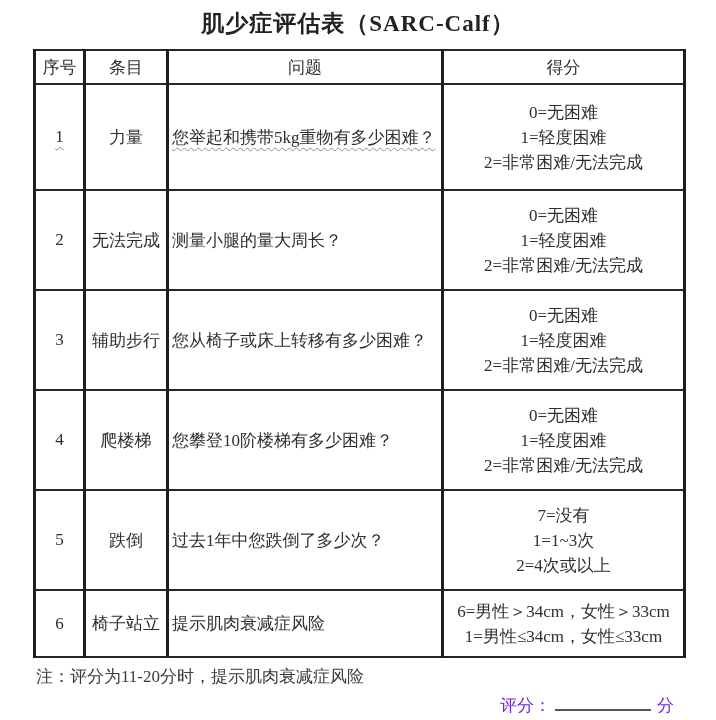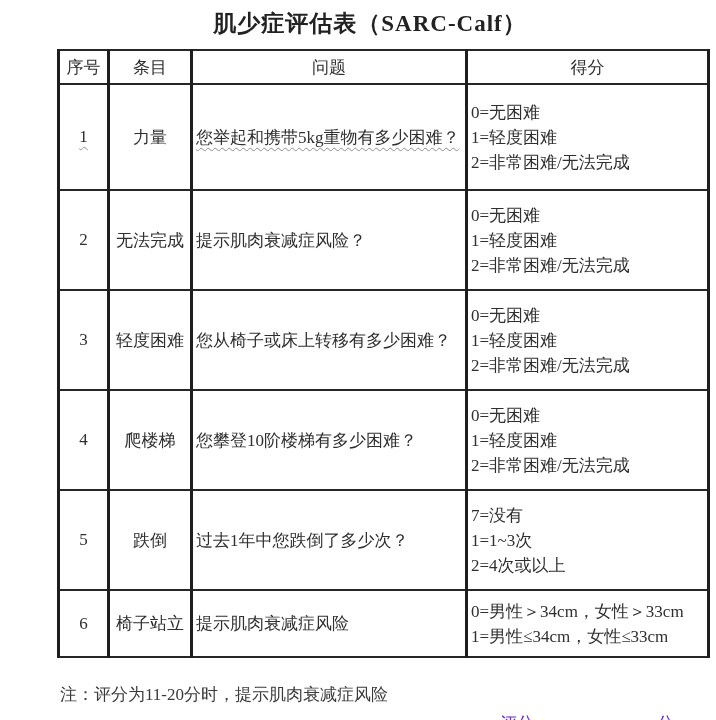--- a/index.html
+++ b/index.html
@@ -3,21 +3,21 @@
 <meta charset="utf-8">
 <style>
   * { box-sizing: border-box; }
   html, body {
     margin: 0; padding: 0;
     width: 716px; height: 720px;
     background: #ffffff;
     font-family: "Liberation Serif", "DejaVu Serif", serif;
     color: #2f2f2f;
   }
-  .page { width: 716px; height: 720px; overflow: hidden; padding-left: 24px; }
+  .page { width: 716px; height: 720px; overflow: hidden; }
 
   .doc-title {
     margin-top: 8px;
     text-align: center;
     font-size: 23px;
     font-weight: bold;
     letter-spacing: 1px;
     color: #222;
   }
 
@@ -55,32 +55,32 @@
     padding: 2px 18px 2px 4px;
     line-height: 27px;
     overflow-wrap: break-word;
     margin-top: 32px;
   }
   .score-cell {
     text-align: left;
     padding: 2px 2px 2px 4px;
     line-height: 25px;
   }
-  .score-line { white-space: nowrap; }
+  .score-line { white-space: nowrap; text-align: center; }
 
   .wavy {
     text-decoration: underline;
     text-decoration-style: wavy;
     text-decoration-color: #8f8f8f;
     text-decoration-thickness: 1px;
     text-underline-offset: 4px;
   }
 
   .footer-note {
-    margin: 25px 0 0 36px;
+    margin: 7px 0 0 36px;
     font-size: 17px;
     color: #3a3a3a;
   }
   .footer-score {
     margin-top: 6px;
     padding-right: 42px;
     text-align: right;
     font-size: 17px;
     color: #6d28d9;
   }
@@ -122,31 +122,31 @@
         <td class="score-cell">
           <div class="score-line">0=无困难</div>
           <div class="score-line">1=轻度困难</div>
           <div class="score-line">2=非常困难/无法完成</div>
         </td>
       </tr>
 
       <tr class="body-row">
         <td class="cell-center">2</td>
         <td class="cell-center">无法完成</td>
-        <td class="q-cell">提示肌肉衰减症风险？</td>
+        <td class="q-cell">测量小腿的量大周长？</td>
         <td class="score-cell">
           <div class="score-line">0=无困难</div>
           <div class="score-line">1=轻度困难</div>
           <div class="score-line">2=非常困难/无法完成</div>
         </td>
       </tr>
 
       <tr class="body-row">
         <td class="cell-center">3</td>
-        <td class="cell-center">轻度困难</td>
+        <td class="cell-center">辅助步行</td>
         <td class="q-cell">您从椅子或床上转移有多少困难？</td>
         <td class="score-cell">
           <div class="score-line">0=无困难</div>
           <div class="score-line">1=轻度困难</div>
           <div class="score-line">2=非常困难/无法完成</div>
         </td>
       </tr>
 
       <tr class="body-row">
         <td class="cell-center">4</td>
@@ -168,21 +168,21 @@
           <div class="score-line">1=1~3次</div>
           <div class="score-line">2=4次或以上</div>
         </td>
       </tr>
 
       <tr class="body-row row-6">
         <td class="cell-center">6</td>
         <td class="cell-center">椅子站立</td>
         <td class="q-cell">提示肌肉衰减症风险</td>
         <td class="score-cell">
-          <div class="score-line">0=男性＞34cm，女性＞33cm</div>
+          <div class="score-line">6=男性＞34cm，女性＞33cm</div>
           <div class="score-line">1=男性≤34cm，女性≤33cm</div>
         </td>
       </tr>
     </tbody>
   </table>
 
   <div class="footer-note">注：评分为11-20分时，提示肌肉衰减症风险</div>
 
   <div class="footer-score">
     <span>评分：</span><span class="score-blank"></span><span>分</span>

